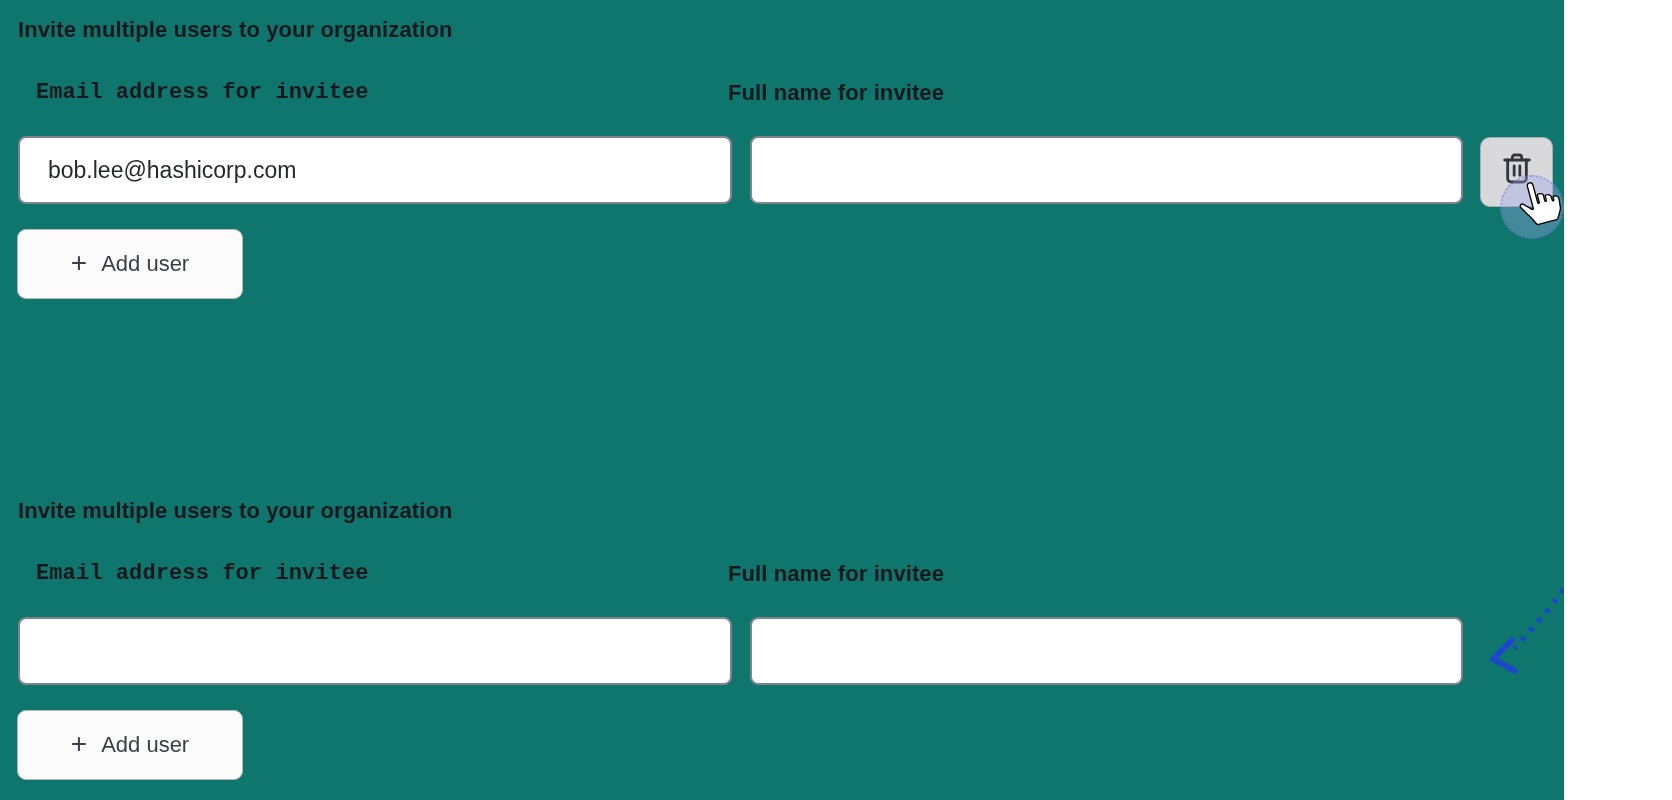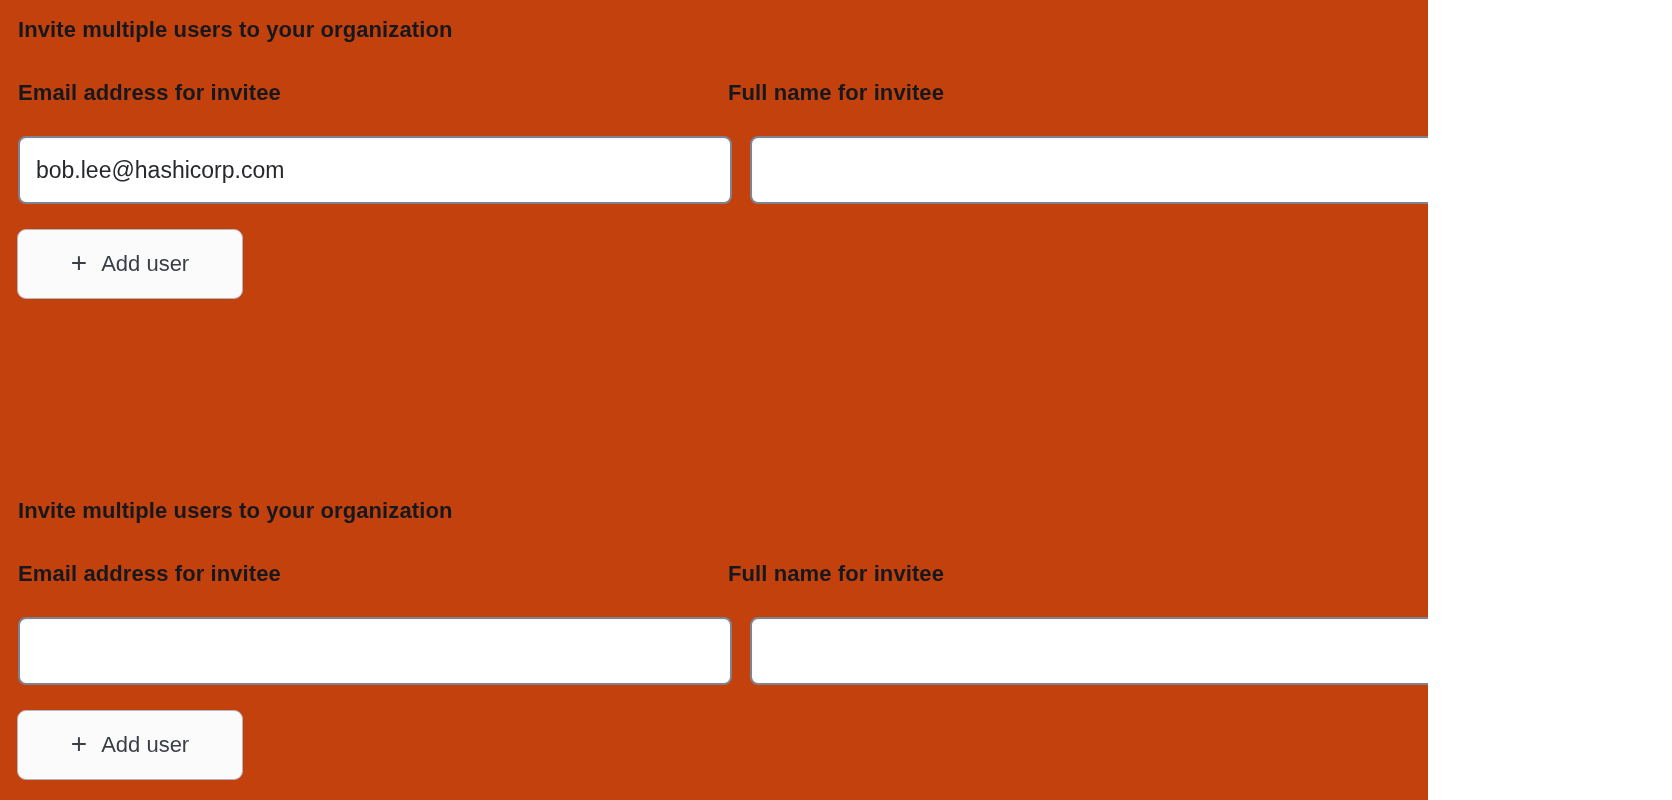--- a/index.html
+++ b/index.html
@@ -1,40 +1,40 @@
 <!DOCTYPE html>
 <html><head>
 <meta charset="utf-8">
 <style>
   html,body{margin:0;padding:0;background:#ffffff;}
   #page{
-    position:relative;width:1428px;height:800px;overflow:hidden;background:#c2410c;
+    position:relative;width:1564px;height:800px;overflow:hidden;background:#0f766e;
     font-family:"Liberation Sans","DejaVu Sans",sans-serif;
   }
   .section{position:absolute;left:0;width:1672px;height:360px;}
   .section-1{top:0;}
   .section-2{top:481px;}
 
   .heading{
     position:absolute;left:18px;top:14px;
     font-size:22px;line-height:32px;font-weight:700;color:#16181d;letter-spacing:.1px;
     white-space:nowrap;
   }
   .field-label{
     position:absolute;top:78px;
     font-size:22px;line-height:30px;font-weight:700;color:#16181d;letter-spacing:.1px;
     white-space:nowrap;
   }
-  .label-email{left:18px;}
+  .label-email{left:36px;font-family:Liberation Mono, monospace;}
   .label-name{left:728px;}
 
   .text-input{
     position:absolute;top:136px;height:68px;box-sizing:border-box;
     border:2px solid #7f838d;border-radius:8px;background:#ffffff;
-    padding:0 16px;font-family:"Liberation Sans","DejaVu Sans",sans-serif;
+    padding:0 28px;font-family:"Liberation Sans","DejaVu Sans",sans-serif;
     font-size:23px;color:#26282d;outline:none;
     box-shadow:inset 0 1px 2px rgba(16,22,40,.05);
   }
   .input-email{left:18px;width:714px;}
   .input-name{left:750px;width:713px;}
 
   .add-user-button{
     position:absolute;left:17px;top:229px;width:226px;height:70px;box-sizing:border-box;
     display:flex;align-items:center;justify-content:center;gap:14px;
     background:#fbfbfc;border:1.5px solid #b4b6bc;border-radius:9px;cursor:pointer;

